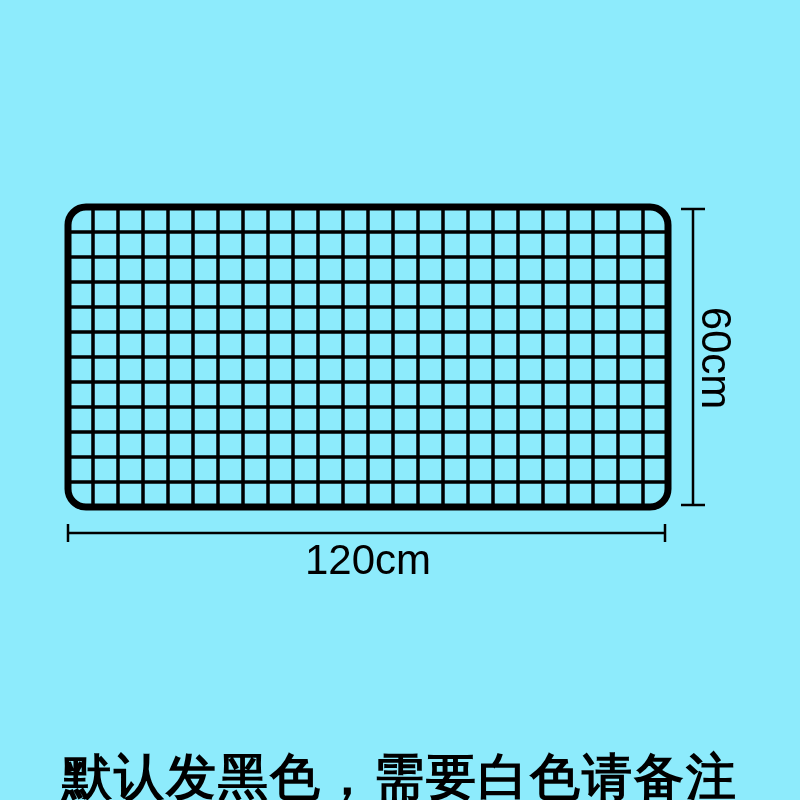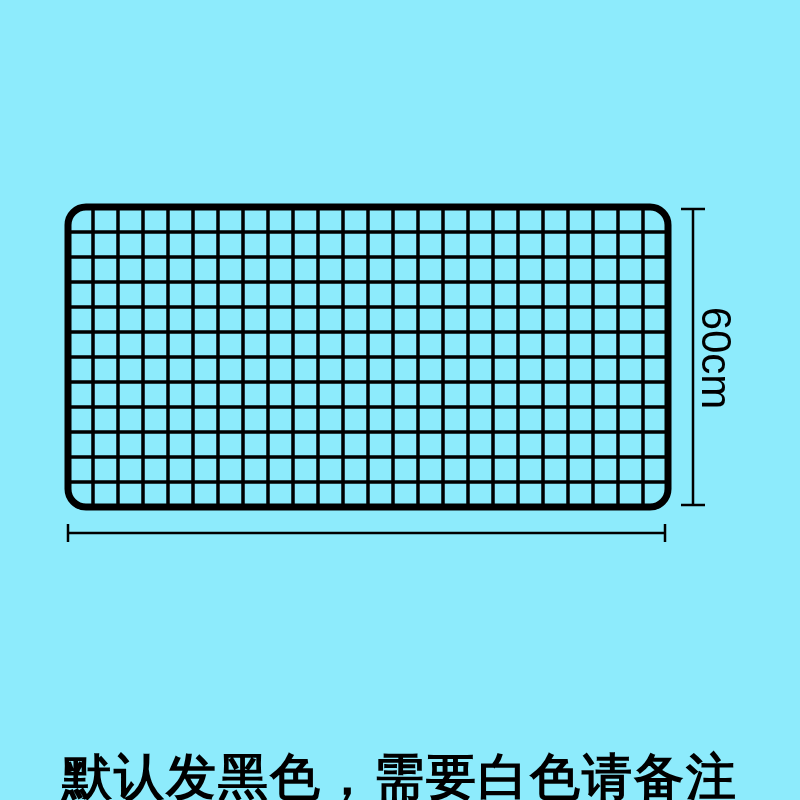--- a/index.html
+++ b/index.html
@@ -66,18 +66,19 @@
       <line x1="681" y1="505" x2="705" y2="505"></line>
     </g>
 
     <g id="width-dimension" stroke-width="2.5" stroke="#000000">
       <line x1="68" y1="533" x2="665" y2="533"></line>
       <line x1="68" y1="524" x2="68" y2="542"></line>
       <line x1="665" y1="524" x2="665" y2="542"></line>
     </g>
   </svg>
 
+  <div class="dim-label width-label">120cm</div>
 
   <div class="dim-label height-label">60cm</div>
 
   <div class="note-text">默认发黑色，需要白色请备注</div>
 
 </div>
 
 </body></html>

